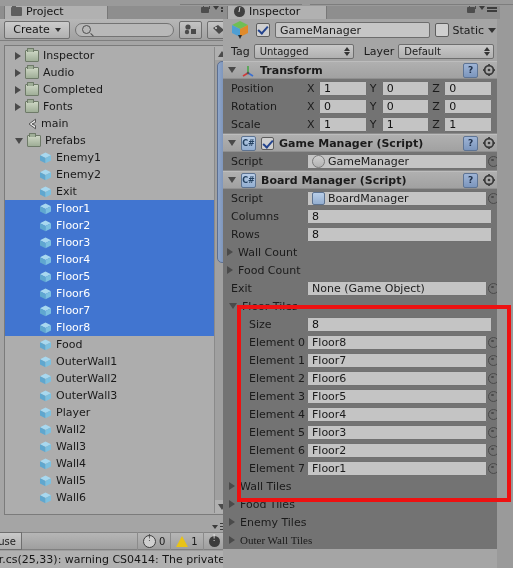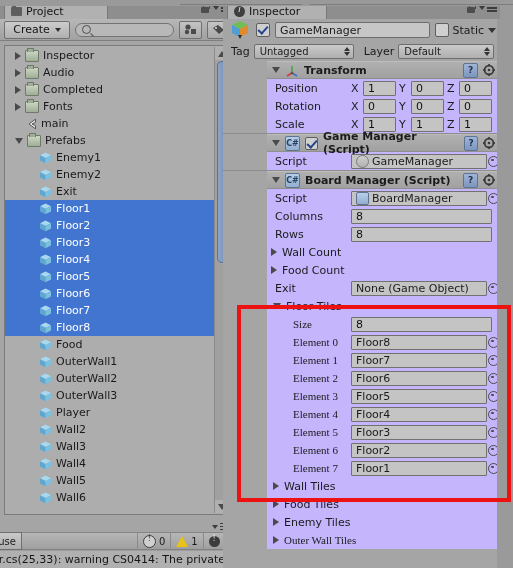--- a/index.html
+++ b/index.html
@@ -193,21 +193,21 @@
   .popup{
     height:15px;background:linear-gradient(#c9c9c9,#b0b0b0);border:1px solid #6e6e6e;border-radius:2px;
     display:flex;align-items:center;justify-content:space-between;padding:0 3px 0 5px;font-size:10px;box-sizing:border-box;
   }
   .updown{display:flex;flex-direction:column;gap:1px;align-items:center;}
   .updown i{display:block;width:0;height:0;}
   .updown .u{border-left:3px solid transparent;border-right:3px solid transparent;border-bottom:4px solid #333;}
   .updown .d{border-left:3px solid transparent;border-right:3px solid transparent;border-top:4px solid #333;}
 
   .comp-sep{height:1px;background:#8d8d8d;}
-  .comp{background:#c4b5fd;margin-left:44px;}
+  .comp{background:#737373;}
   .comp-head{
     height:18px;display:flex;align-items:center;gap:5px;padding:0 4px 0 5px;box-sizing:border-box;
     background:linear-gradient(#b0b0b0,#a1a1a1);border-top:1px solid #bdbdbd;border-bottom:1px solid #8f8f8f;
     font-weight:bold;font-size:11px;
   }
   .comp-head .spacer{flex:1;}
   .help-ico{
     width:13px;height:13px;background:linear-gradient(#9fb5d6,#7c96bd);border:1px solid #5e7494;border-radius:2px;
     color:#22334d;font-size:9px;display:flex;align-items:center;justify-content:center;font-weight:bold;
   }
@@ -216,21 +216,21 @@
     width:13px;height:13px;flex:0 0 13px;background:linear-gradient(#b9cee8,#93aed0);
     border:1px solid #5d7391;border-radius:2px;display:flex;align-items:center;justify-content:center;
     font-size:8px;font-weight:bold;color:#23405f;
   }
   .trans-ico{width:14px;height:13px;flex:0 0 14px;}
 
   .prow{
     height:18px;display:flex;align-items:center;box-sizing:border-box;font-size:11px;padding-left:8px;
   }
   .prow .plabel{width:76px;flex:0 0 76px;color:#1b1b1b;}
-  .prow .plabel.ind{padding-left:18px;width:76px;flex:0 0 76px;box-sizing:border-box;font-family:Liberation Serif, serif;}
+  .prow .plabel.ind{padding-left:18px;width:76px;flex:0 0 76px;box-sizing:border-box;}
   .field{
     height:15px;background:#c4c4c4;border:1px solid #717171;border-radius:1px;
     display:flex;align-items:center;padding:0 4px;font-size:11px;box-sizing:border-box;color:#111;
   }
   .axis{display:flex;align-items:center;gap:3px;flex:1;}
   .axis .ax{width:9px;flex:0 0 9px;font-size:11px;}
   .axis .field{flex:1;}
   .objfield{
     flex:1;height:15px;background:#c4c4c4;border:1px solid #717171;border-radius:1px;
     display:flex;align-items:center;gap:3px;padding:0 4px;font-size:11px;box-sizing:border-box;

